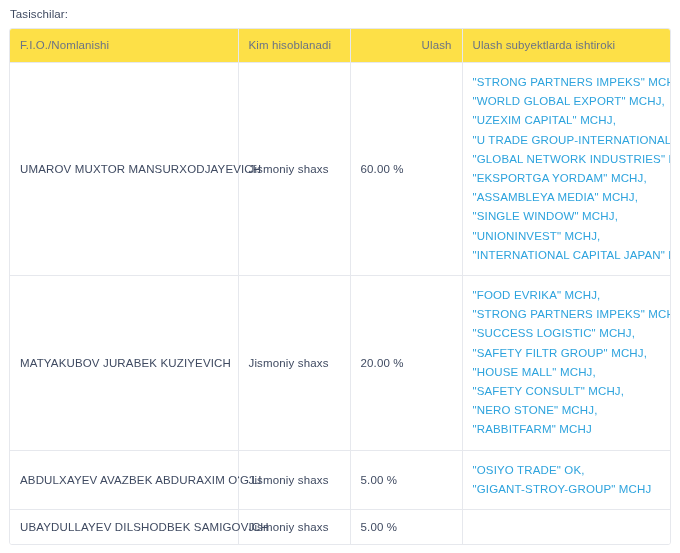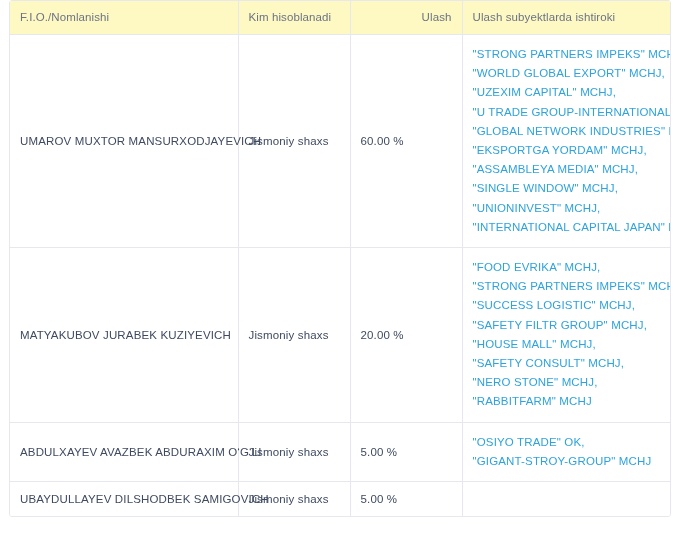--- a/index.html
+++ b/index.html
@@ -46,21 +46,21 @@
     table-layout: fixed;
     background: #ffffff;
   }
 
   table.founders col.c-name    { width: 228px; }
   table.founders col.c-type    { width: 112px; }
   table.founders col.c-share   { width: 112px; }
   table.founders col.c-other   { width: 210px; }
 
   table.founders thead th {
-    background: #fef9c3;
+    background: #fde047;
     font-weight: normal;
     font-size: 11.5px;
     color: #6b7385;
     text-align: left;
     padding: 10px 10px 11px 10px;
     border-right: 1px solid #e6e8ed;
     border-bottom: 1px solid #e6e8ed;
     vertical-align: middle;
     letter-spacing: 0.1px;
     white-space: nowrap;
@@ -116,20 +116,21 @@
     line-height: 19.2px;
     letter-spacing: 0.15px;
     white-space: nowrap;
   }
 </style>
 </head>
 <body>
 
 <div class="page">
 
+  <div class="section-label">Tasischilar:</div>
 
   <div class="table-wrap">
     <table class="founders">
       <colgroup>
         <col class="c-name">
         <col class="c-type">
         <col class="c-share">
         <col class="c-other">
       </colgroup>
       <thead>

